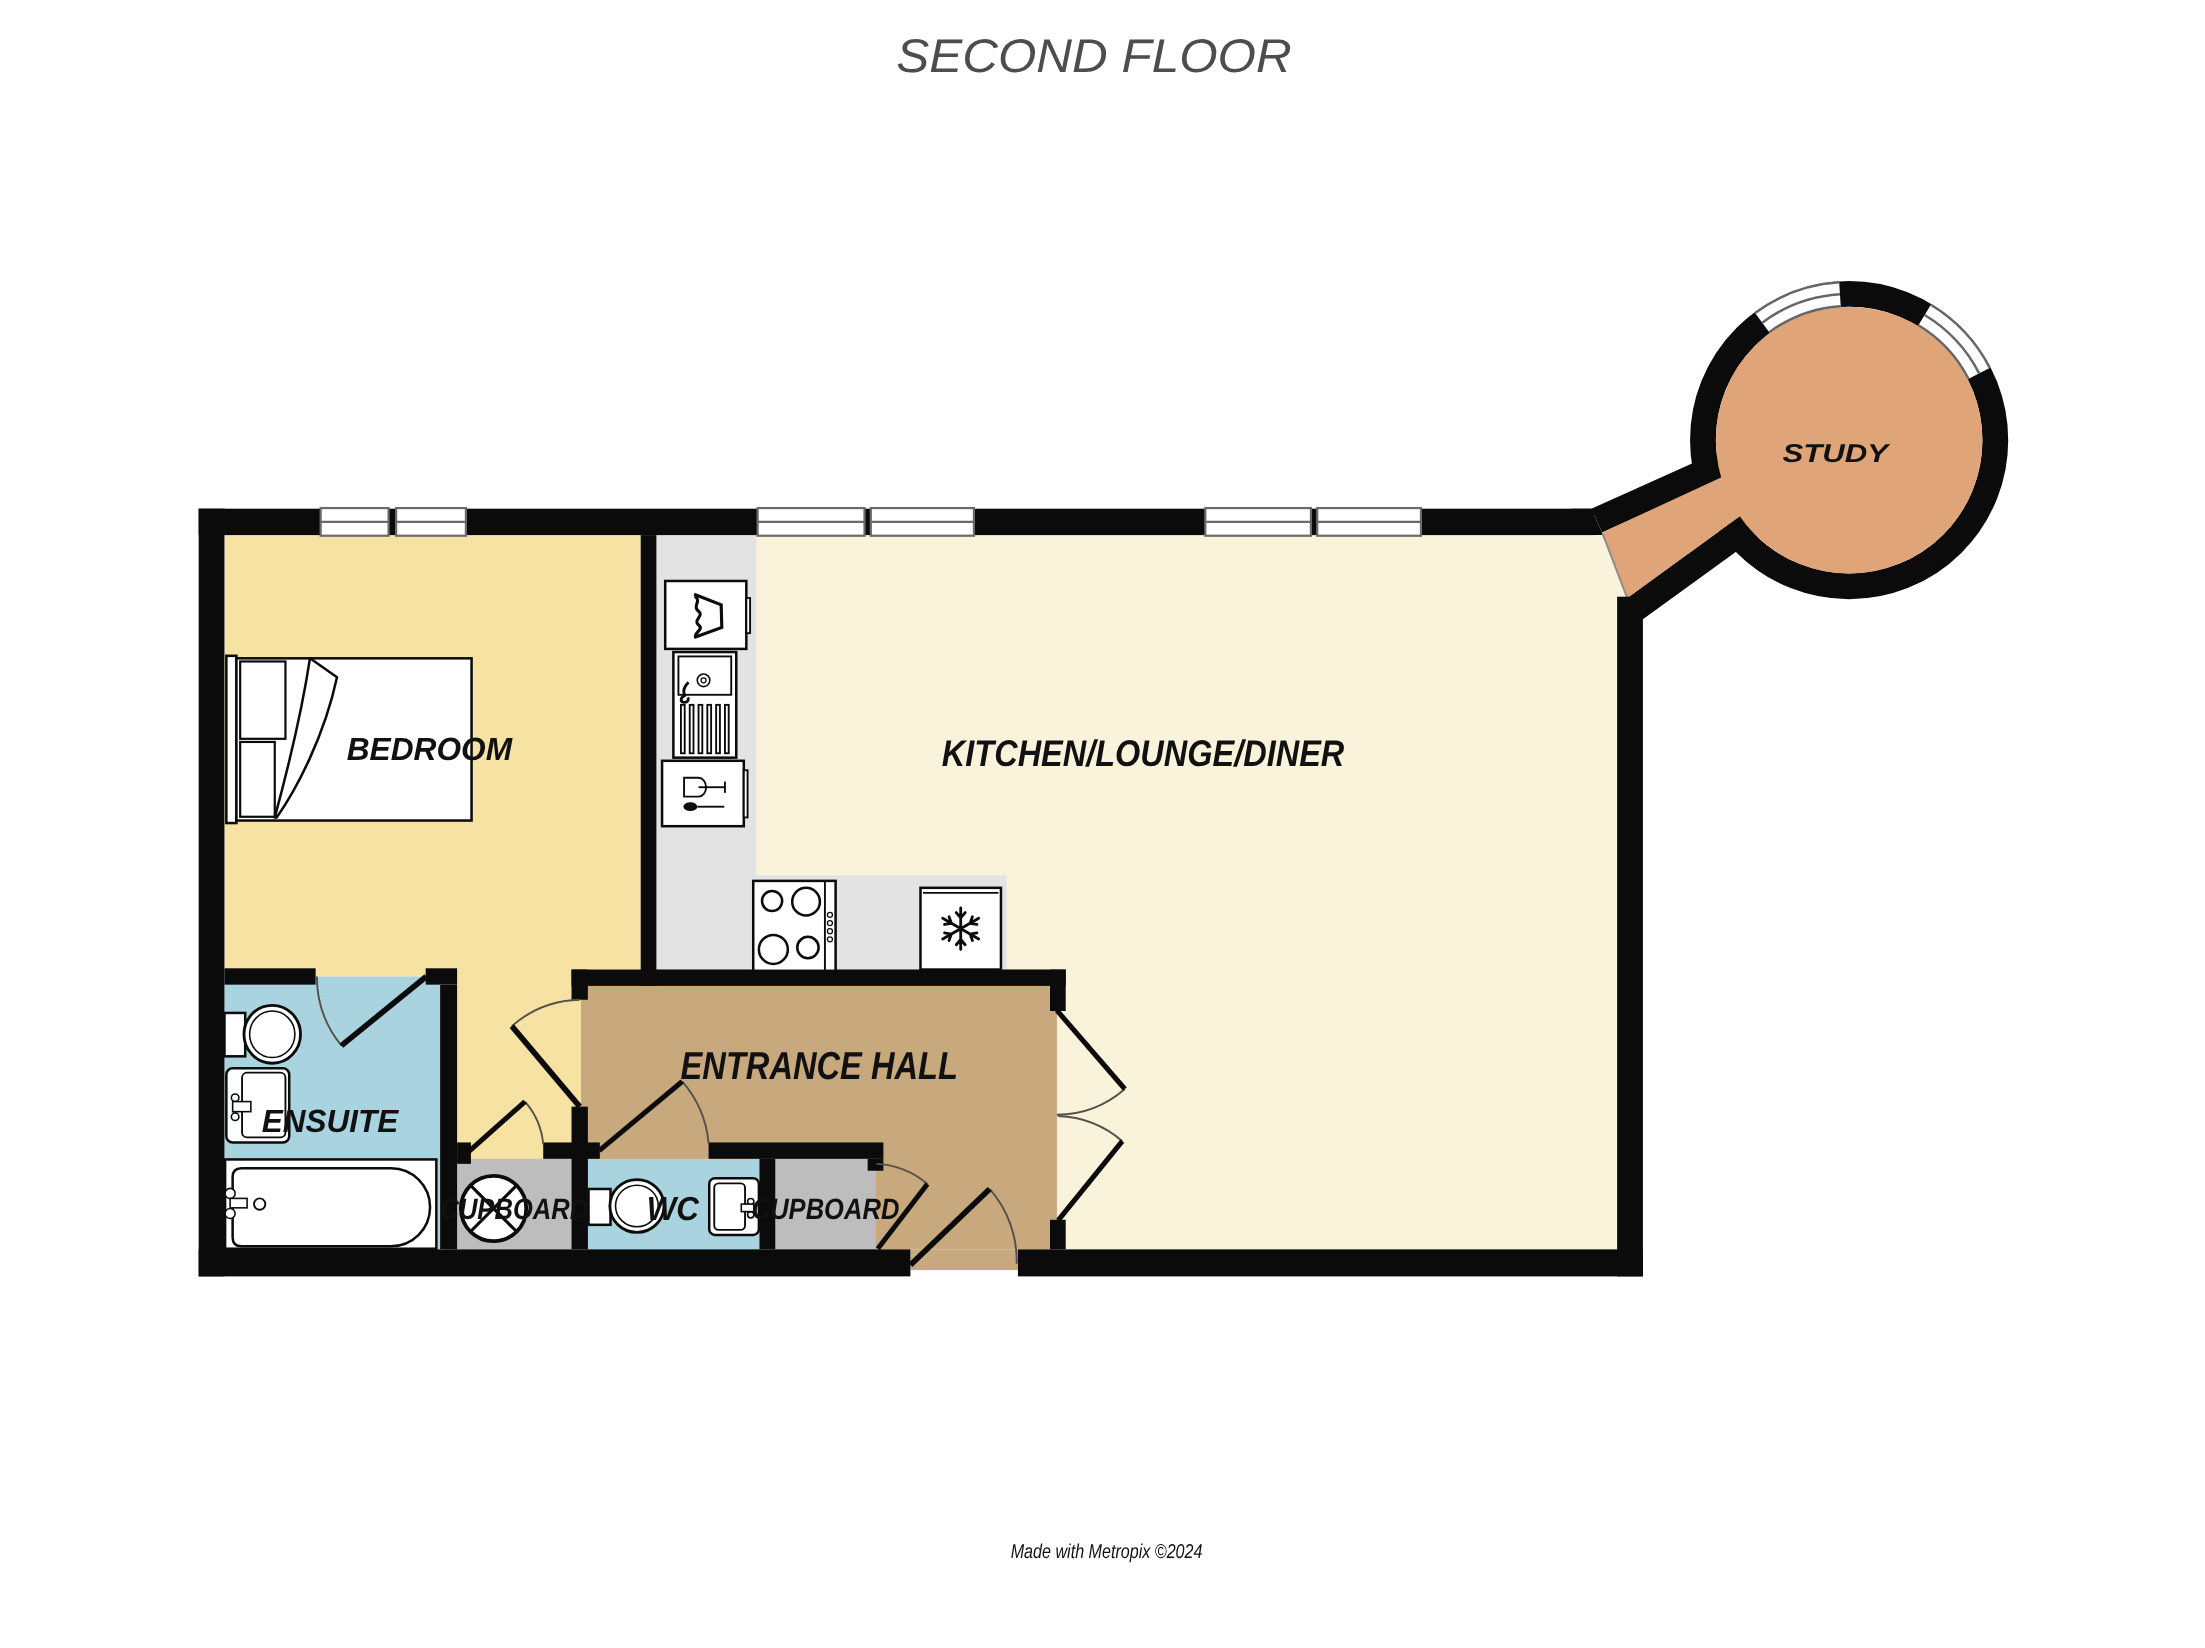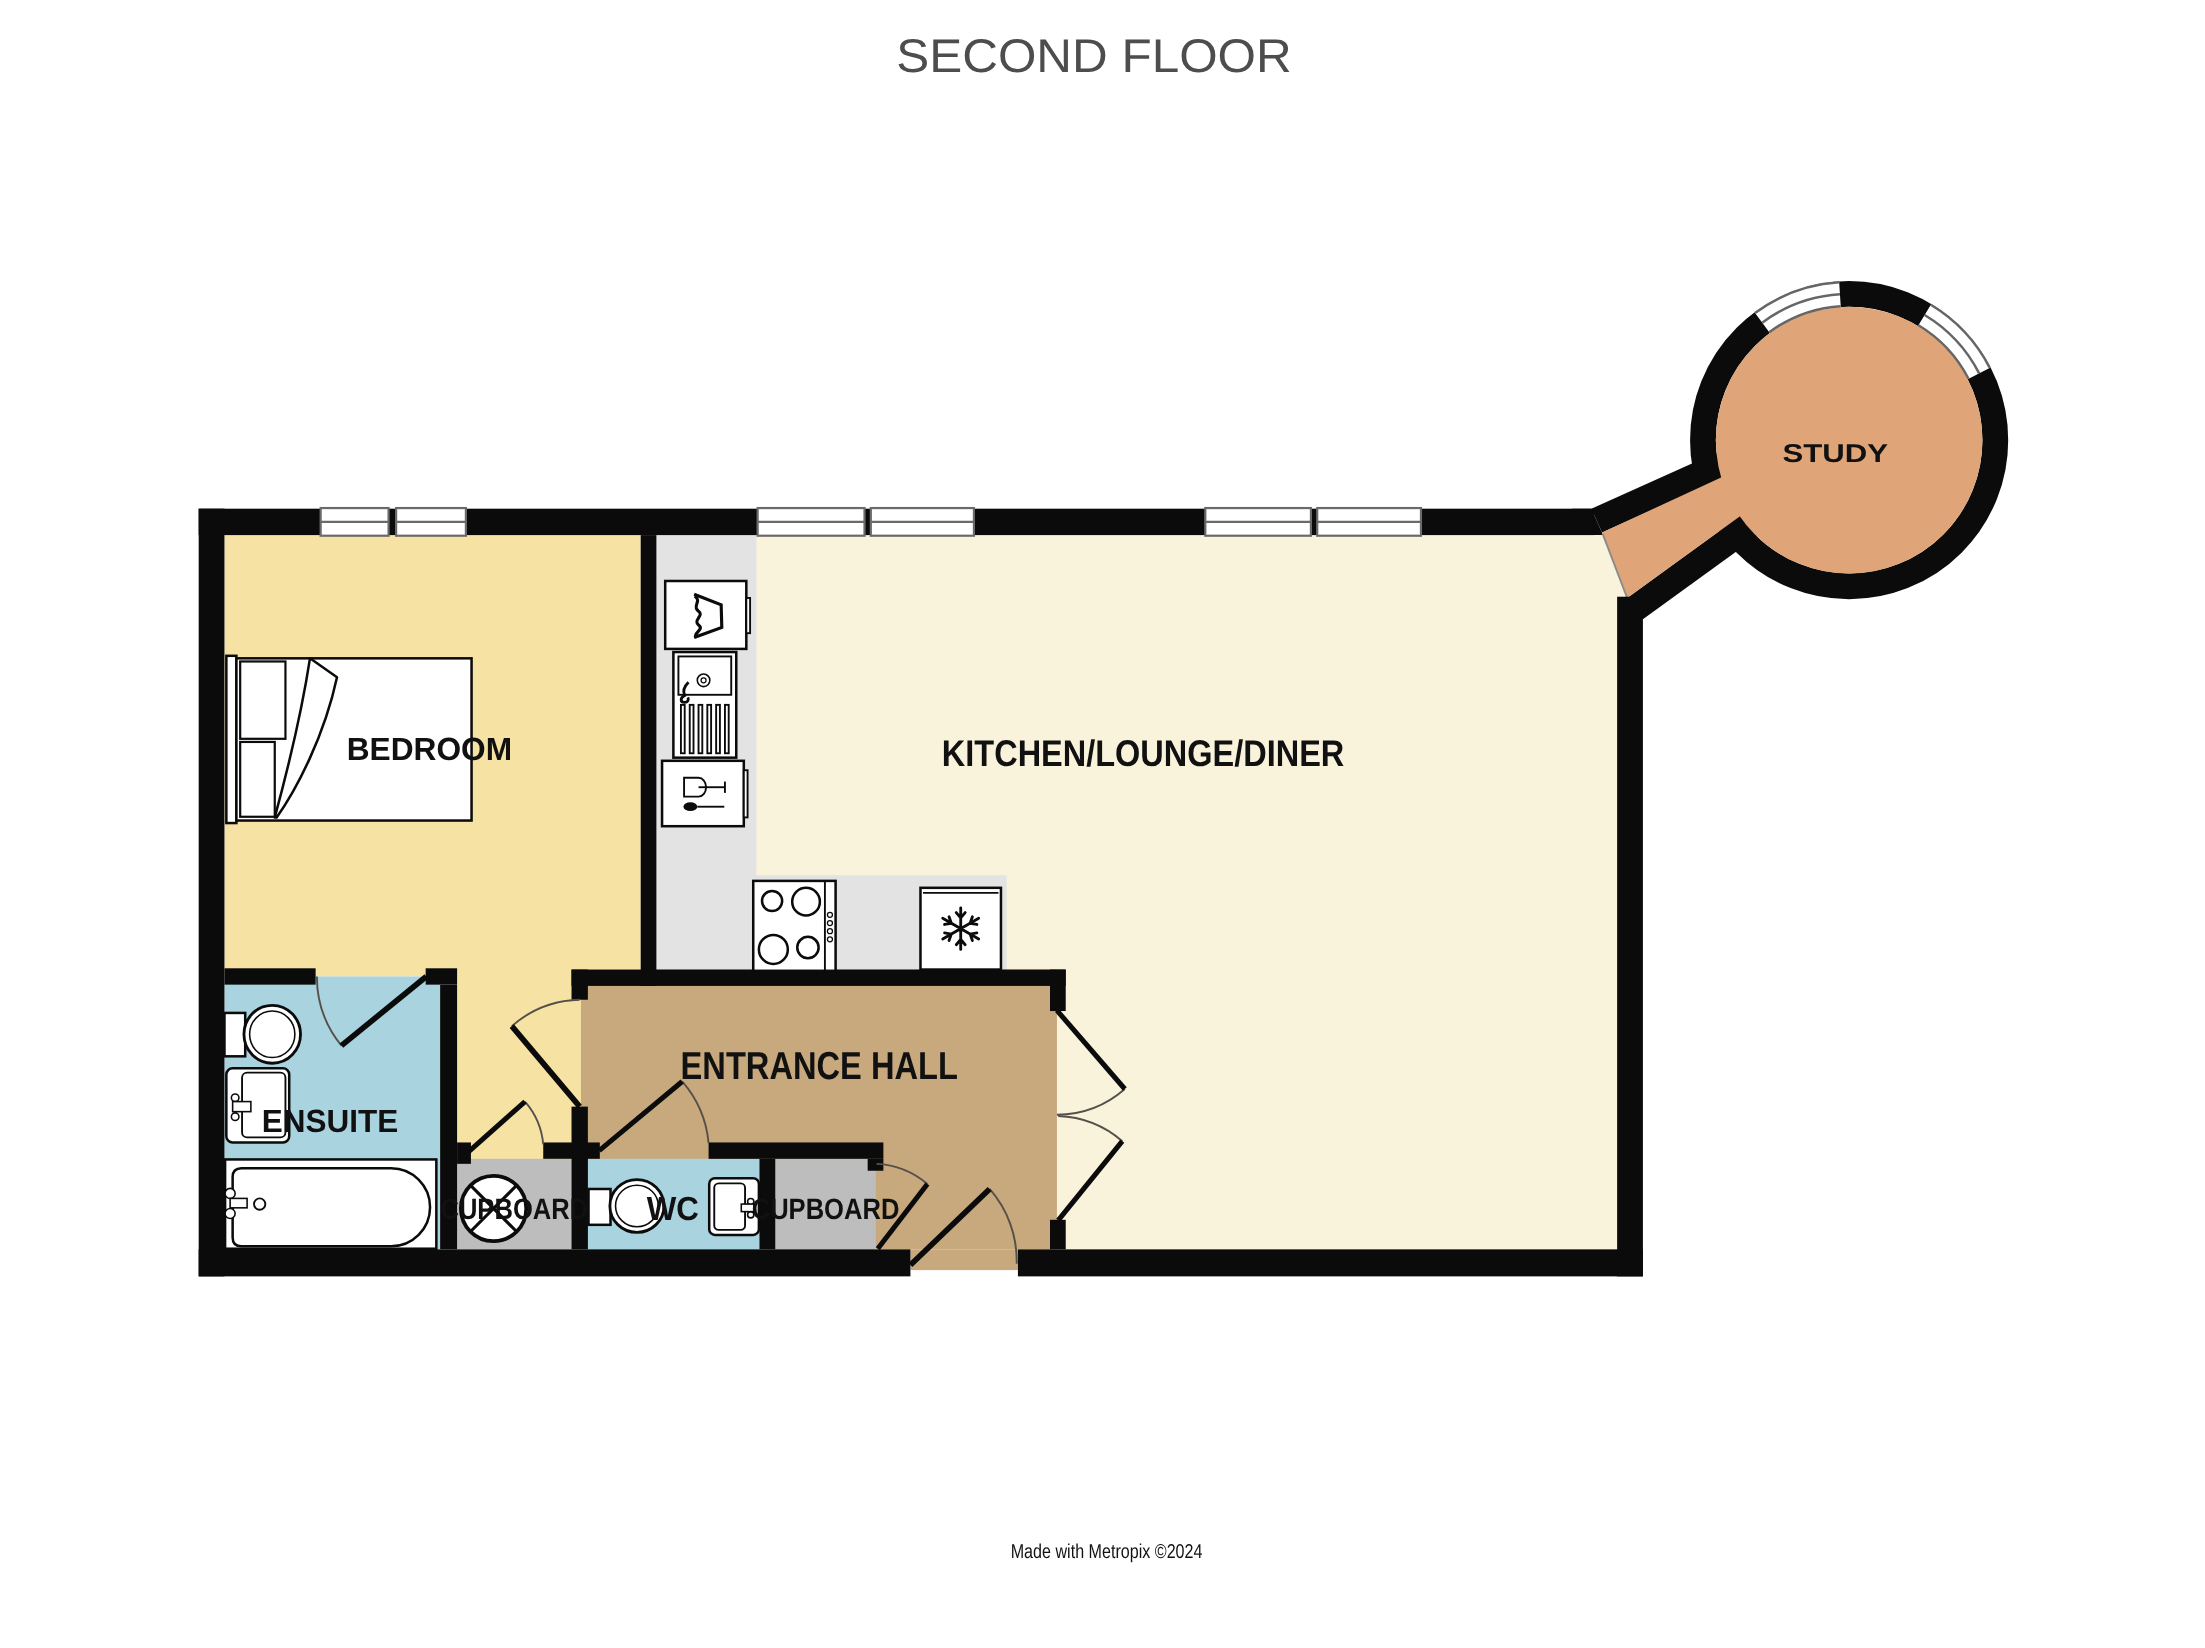--- a/index.html
+++ b/index.html
@@ -1,16 +1,16 @@
 <!DOCTYPE html>
 <html style="font-size:10px"><head>
 <meta charset="utf-8">
 <style>
   html,body{margin:0;padding:0;background:#ffffff;}
-  .page{position:relative;width:2205px;height:1648px;background:#ffffff;overflow:hidden;}
+  .page{position:relative;width:2205px;height:1648px;background:#ffffff;overflow:hidden;font-style:italic;}
   svg{position:absolute;left:0;top:0;}
   text{font-family:"Liberation Sans", sans-serif;-webkit-font-smoothing:antialiased;text-rendering:geometricPrecision;}
   .room{font-weight:bold;fill:#111111;}
 </style>
 </head>
 <body>
 <div class="page">
 <svg width="2205" height="1648" viewBox="0 0 3507 2621">
 
   <text x="1740" y="114" text-anchor="middle" font-size="75" fill="#4d4d4d" textLength="629" lengthAdjust="spacingAndGlyphs">SECOND FLOOR</text>

